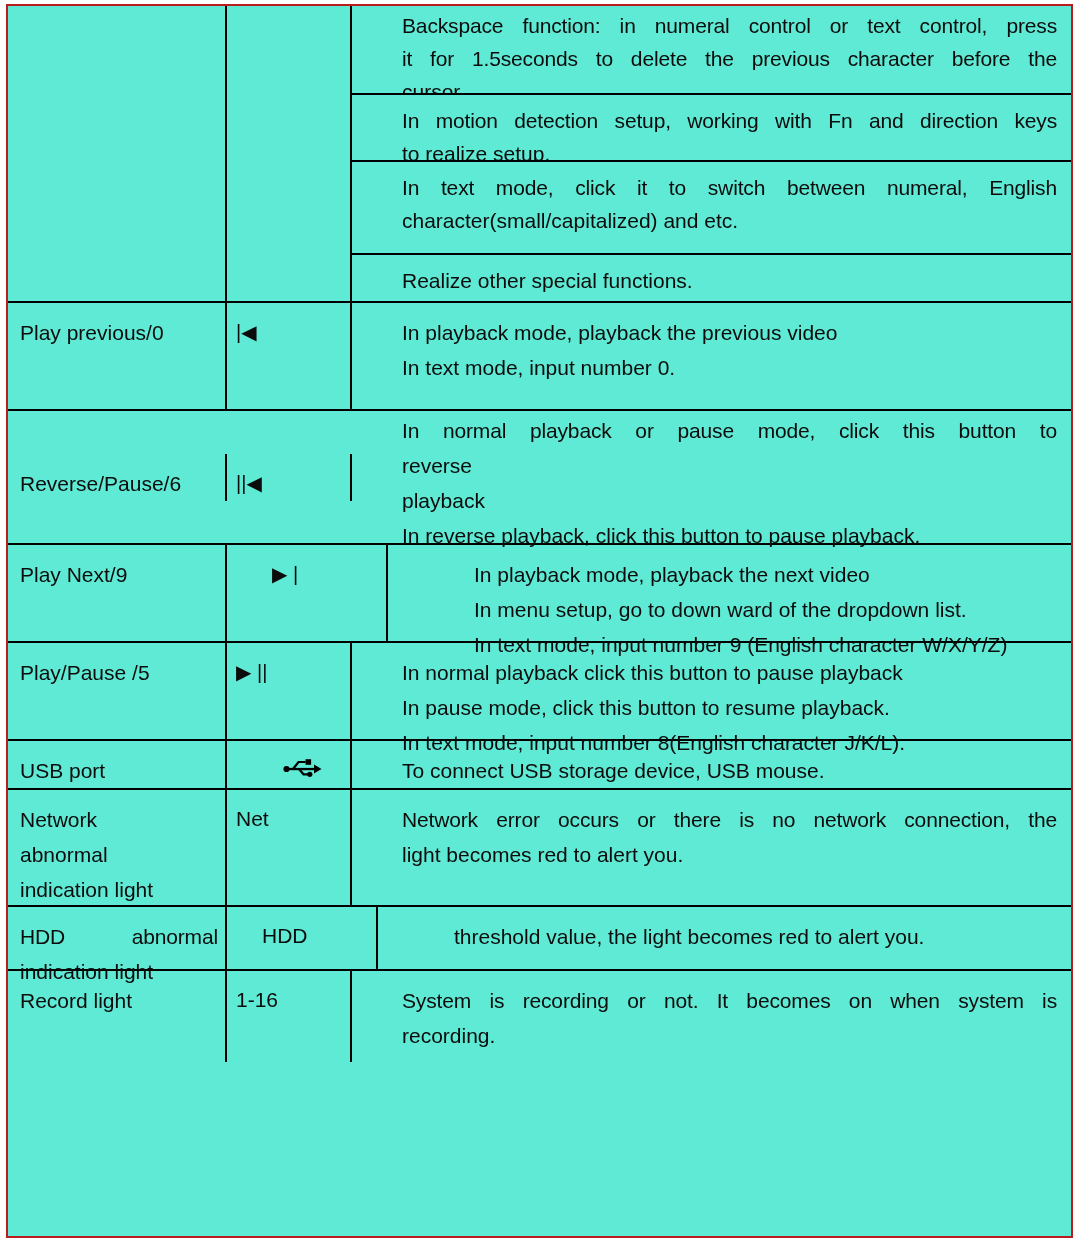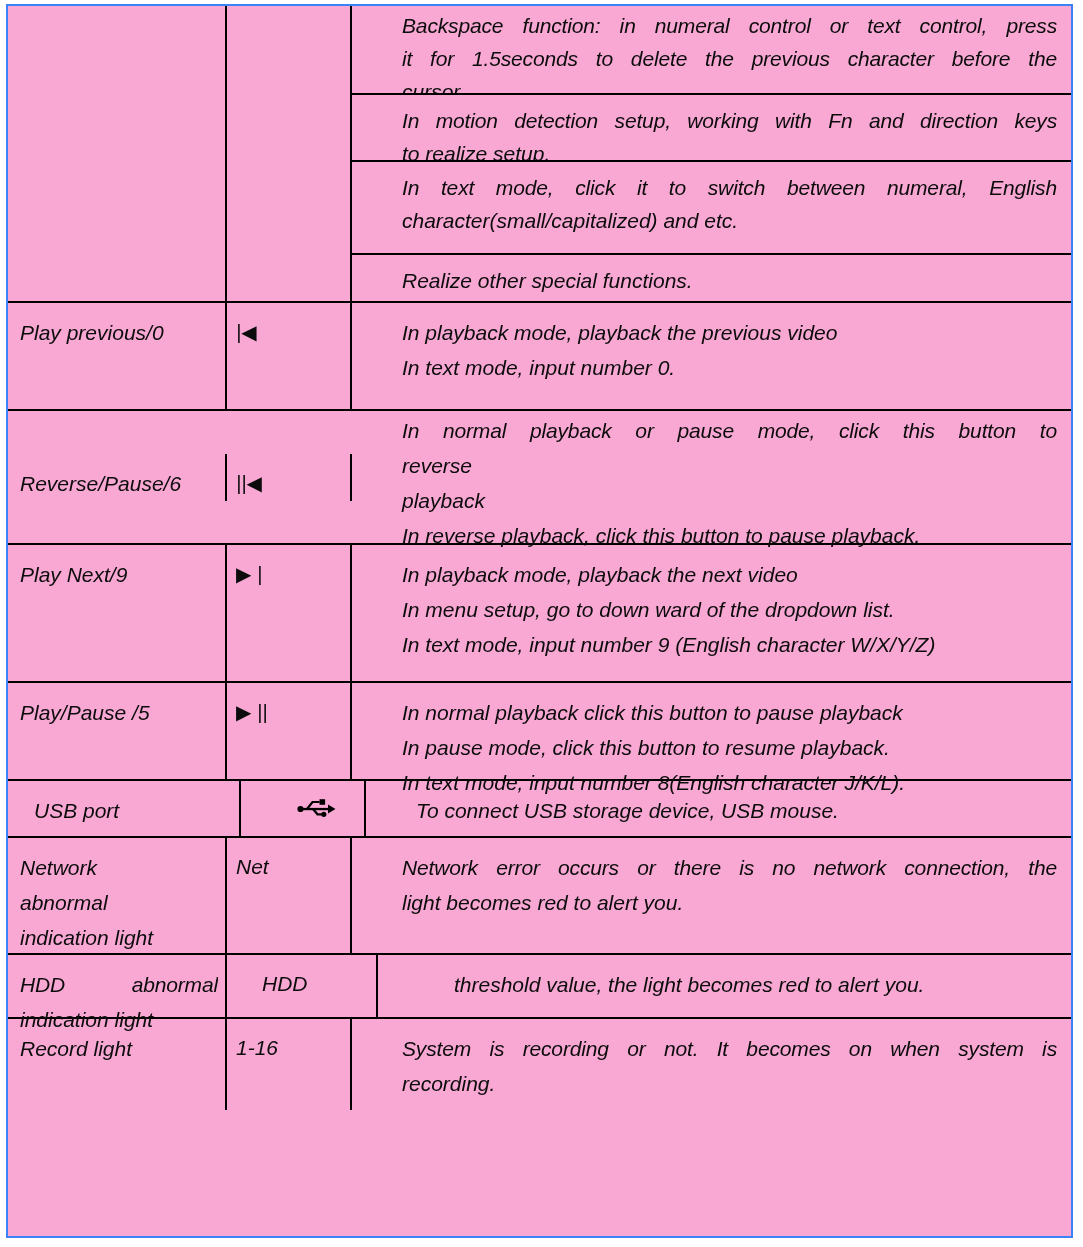--- a/index.html
+++ b/index.html
@@ -7,24 +7,23 @@
     width: 1083px; height: 1247px;
     background: #ffffff;
     font-family: "Liberation Sans", "DejaVu Sans", sans-serif;
     color: #0c0c0c;
     overflow: hidden;
   }
   .page { position: relative; width: 1083px; height: 1247px; background: #ffffff; }
   .table {
     position: absolute; left: 6px; top: 4px;
     width: 1067px; height: 1234px;
-    border: 2px solid #3b82f6;
+    border: 2px solid #b91c1c;
     box-sizing: border-box;
-    background: #f9a8d4;
-    font-style: italic;
+    background: #5eead4;
   }
   .row {
     display: flex;
     box-sizing: border-box;
     border-bottom: 2px solid #000;
   }
   .row:last-child { border-bottom: none; }
   .cell { box-sizing: border-box; }
   .c1 {
     width: 219px;
@@ -106,21 +105,21 @@
           <div class="line">Reverse/Pause/6</div>
         </div>
         <div class="cell c2"><span class="icon-media">||◀</span></div>
         <div class="cell c3 pad">
           <div class="line j">In normal playback or pause mode, click this button to</div>
           <div class="line">reverse</div>
           <div class="line">playback</div>
           <div class="line">In reverse playback, click this button to pause playback.</div>
         </div>
       </div>
-      <div class="row" style="height: 138px;">
+      <div class="row" style="height: 98px; gap: 36px;">
         <div class="cell c1">
           <div class="line">Play Next/9</div>
         </div>
         <div class="cell c2"><span class="icon-media">▶ |</span></div>
         <div class="cell c3 pad">
           <div class="line">In playback mode, playback the next video</div>
           <div class="line">In menu setup, go to down ward of the dropdown list.</div>
           <div class="line">In text mode, input number 9 (English character W/X/Y/Z)</div>
         </div>
       </div>
@@ -128,21 +127,21 @@
         <div class="cell c1">
           <div class="line">Play/Pause /5</div>
         </div>
         <div class="cell c2"><span class="icon-media">▶ ||</span></div>
         <div class="cell c3 pad">
           <div class="line">In normal playback click this button to pause playback</div>
           <div class="line">In pause mode, click this button to resume playback.</div>
           <div class="line">In text mode, input number 8(English character J/K/L).</div>
         </div>
       </div>
-      <div class="row" style="height: 57px; padding-left: 14px;">
+      <div class="row" style="height: 49px;">
         <div class="cell c1">
           <div class="line">USB port</div>
         </div>
         <div class="cell c2">
           <svg class="usb" width="40" height="24" viewBox="0 0 40 24">
             <circle cx="4.5" cy="15" r="3.1" fill="#000"></circle>
             <rect x="5" y="13.9" width="28" height="2.3" fill="#000"></rect>
             <polygon points="32,10.6 39.5,15 32,19.4" fill="#000"></polygon>
             <polyline points="11,15 16.5,8 23.5,8" fill="none" stroke="#000" stroke-width="2.2"></polyline>
             <rect x="23.5" y="5.2" width="5.6" height="5.6" fill="#000"></rect>

